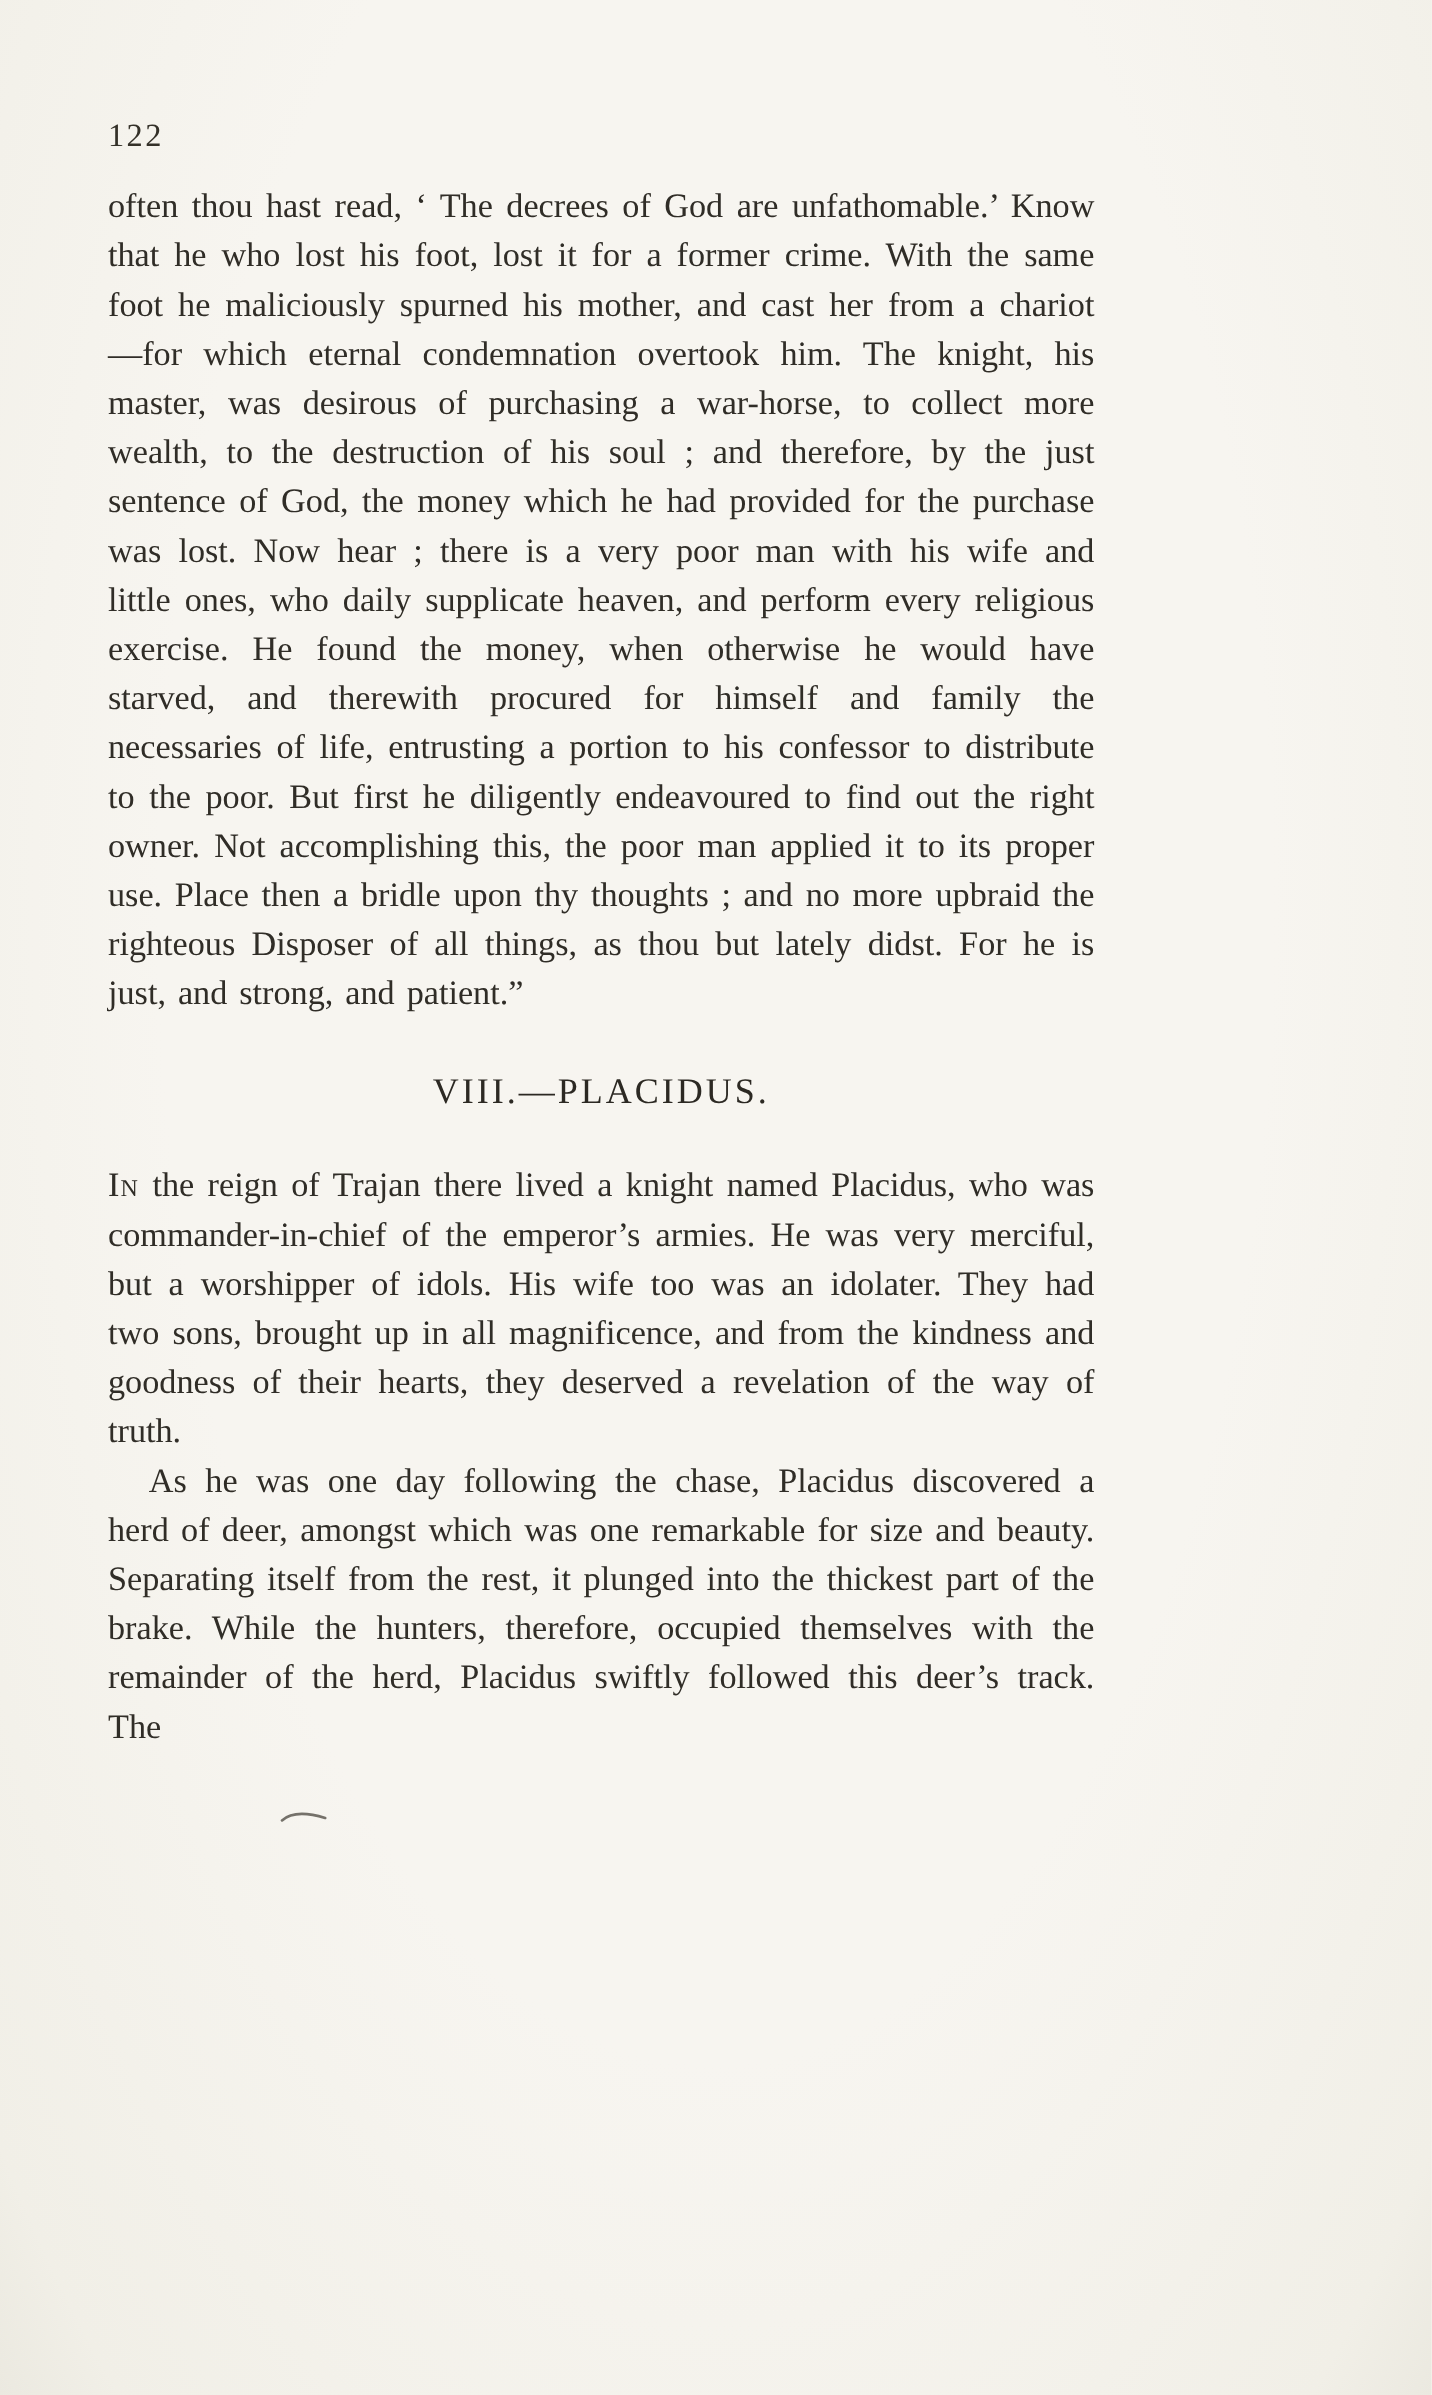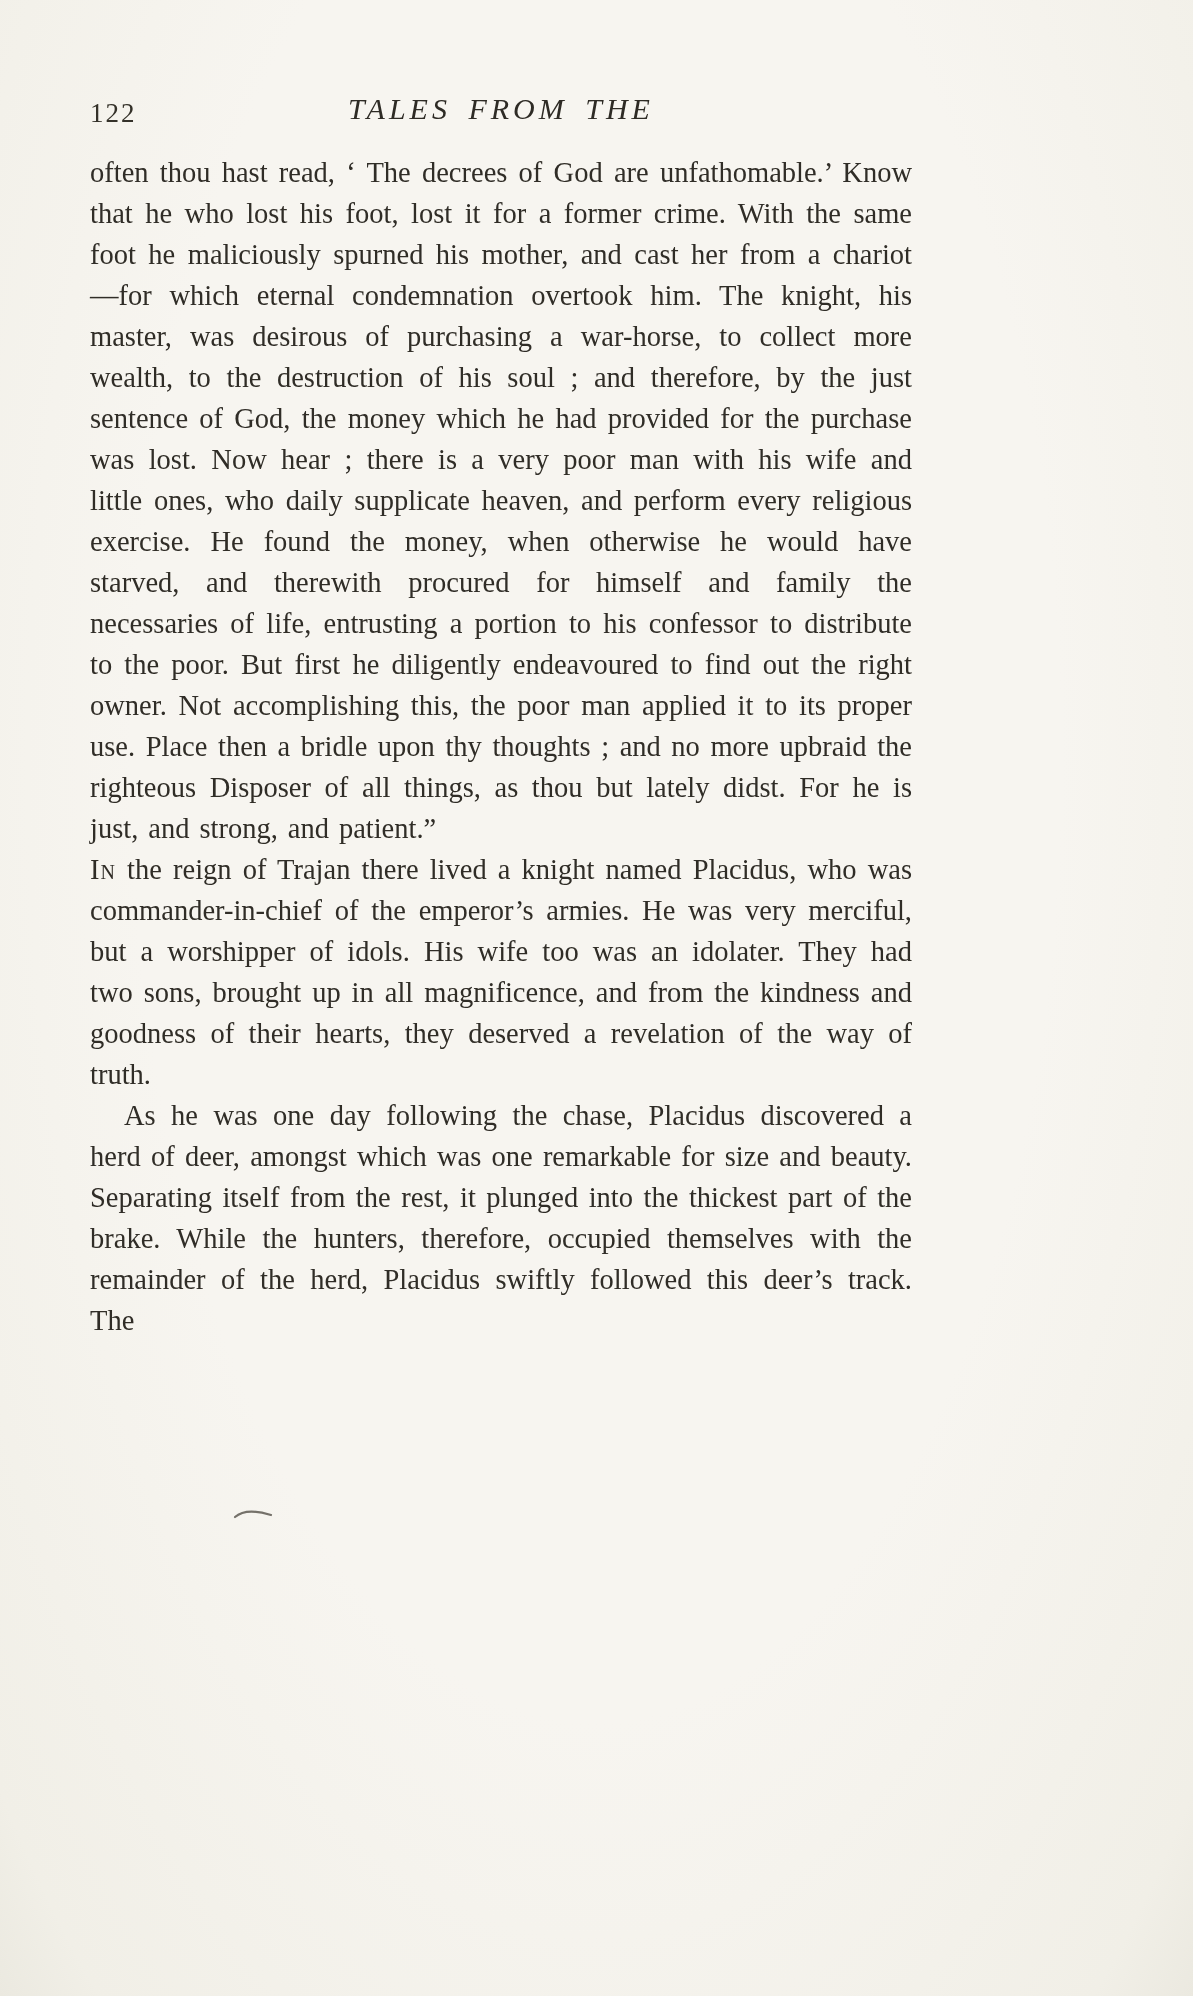--- a/index.html
+++ b/index.html
@@ -85,27 +85,27 @@
     opacity: 0.75;
   }
 </style>
 </head>
 <body>
 
 <div class="page">
 
   <header class="running-head">
     <span class="folio">122</span>
-    <span class="head-title">TALES FROM THE</span>
   </header>
 
   <main class="text-block">
 
     <p class="para">often thou hast read, ‘ The decrees of God are unfathomable.’  Know that he who lost his foot, lost it for a former crime.  With the same foot he maliciously spurned his mother, and cast her from a chariot—for which eternal condemnation overtook him.  The knight, his master, was desirous of purchasing a war-horse, to collect more wealth, to the destruction of his soul ; and therefore, by the just sentence of God, the money which he had provided for the purchase was lost.  Now hear ; there is a very poor man with his wife and little ones, who daily supplicate heaven, and perform every religious exercise.  He found the money, when otherwise he would have starved, and therewith procured for himself and family the necessaries of life, entrusting a portion to his confessor to distribute to the poor.  But first he diligently endeavoured to find out the right owner.  Not accomplishing this, the poor man applied it to its proper use.  Place then a bridle upon thy thoughts ; and no more upbraid the righteous Disposer of all things, as thou but lately didst.  For he is just, and strong, and patient.”</p>
 
+    <h2 class="section-heading">VIII.—PLACIDUS.</h2>
 
     <p class="para"><span class="lead-caps">In</span><span> the reign of Trajan there lived a knight named Placidus, who was commander-in-chief of the emperor’s armies.  He was very merciful, but a worshipper of idols.  His wife too was an idolater.  They had two sons, brought up in all magnificence, and from the kindness and goodness of their hearts, they deserved a revelation of the way of truth.</span></p>
 
     <p class="para indent">As he was one day following the chase, Placidus discovered a herd of deer, amongst which was one remarkable for size and beauty.  Separating itself from the rest, it plunged into the thickest part of the brake.  While the hunters, therefore, occupied themselves with the remainder of the herd, Placidus swiftly followed this deer’s track.  The</p>
 
   </main>
 
   <svg class="ink-mark" width="42" height="18" viewBox="0 0 42 18">
     <path d="M3 11 C 12 3, 26 5, 39 9" fill="none" stroke="#4a463e" stroke-width="2.2" stroke-linecap="round"></path>
   </svg>

